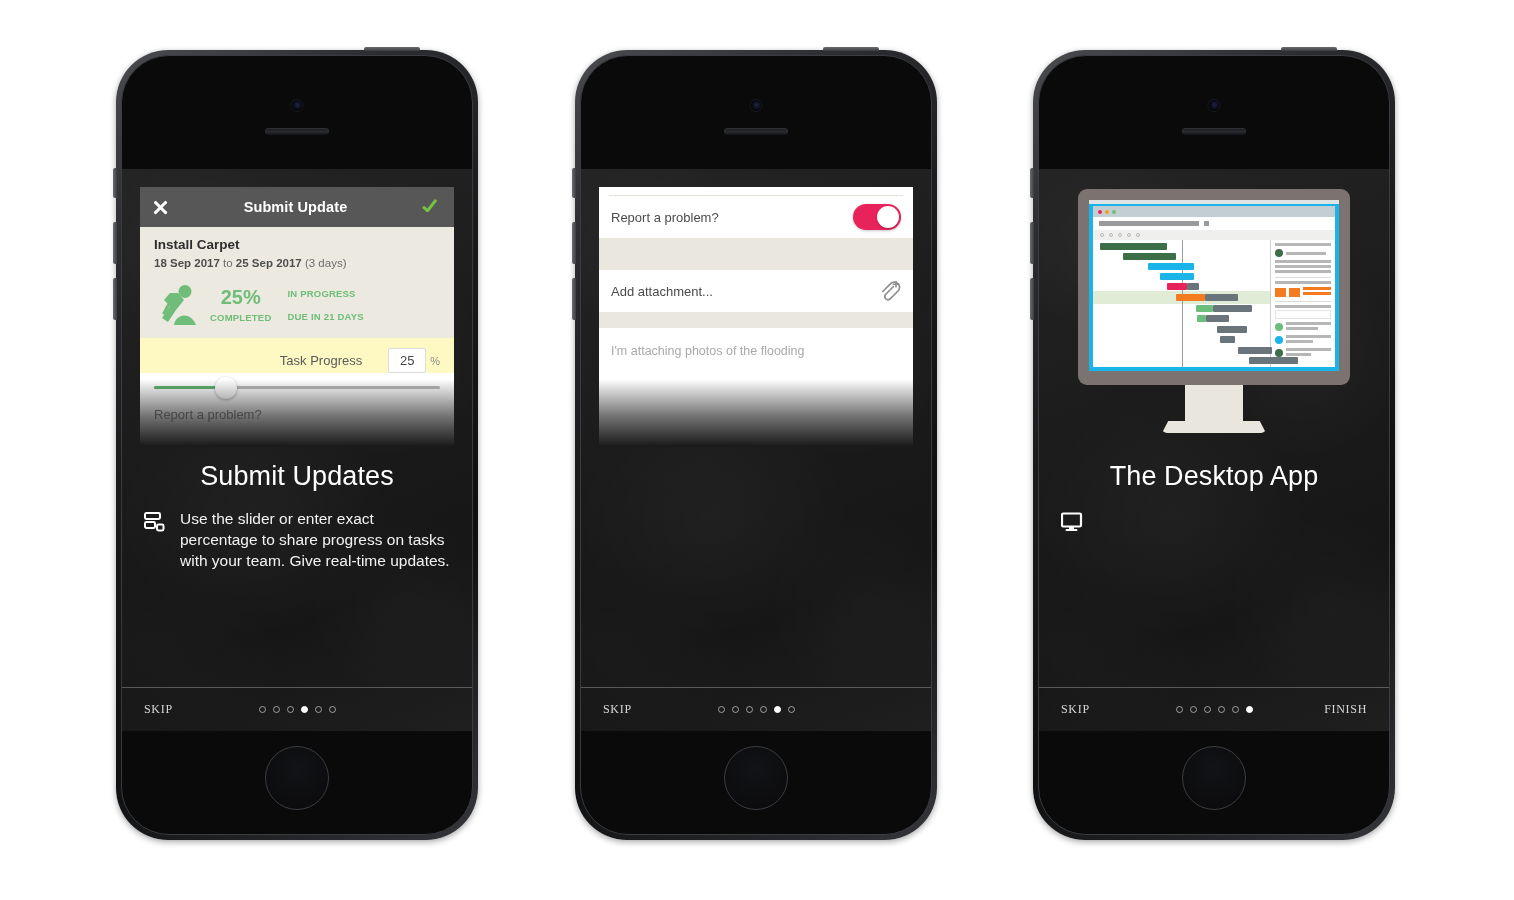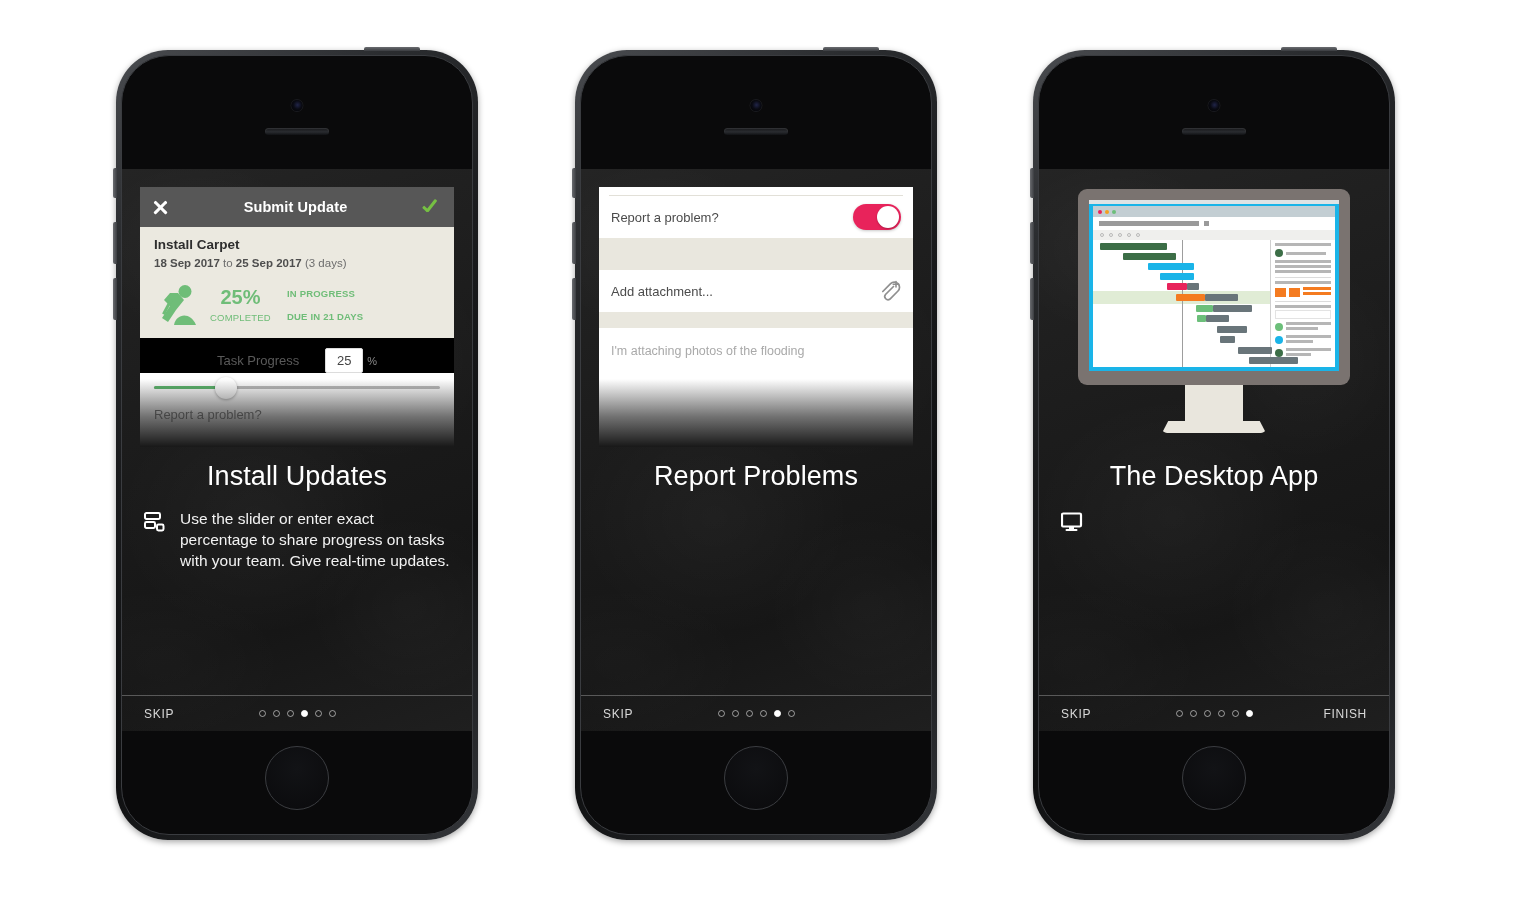--- a/index.html
+++ b/index.html
@@ -147,29 +147,29 @@
   .task-block { background: #ebe9e0; padding: 10px 14px 12px; }
   .task-name { font-size: 13.5px; font-weight: bold; color: #2e2e2e; }
   .task-dates { font-size: 11.5px; color: #4e4e4e; margin-top: 5px; font-weight: bold; }
   .task-dates .soft { font-weight: normal; color: #6d6d6d; }
   .task-stats {
     display: flex; align-items: center; gap: 10px; margin-top: 15px;
   }
   .worker { width: 46px; height: 42px; flex: 0 0 auto; }
   .pct-col { text-align: center; }
   .pct { font-size: 20px; font-weight: bold; color: #6fbd78; line-height: 1; }
-  .pct-lbl { font-size: 9.5px; font-weight: normal; color: #6fbd78; letter-spacing: .2px; margin-top: 5px; }
+  .pct-lbl { font-size: 9.5px; font-weight: bold; color: #6fbd78; letter-spacing: .2px; margin-top: 5px; }
   .stat-col { margin-left: 6px; }
   .stat-line { font-size: 9.5px; font-weight: bold; color: #6fbd78; letter-spacing: .2px; }
   .stat-line + .stat-line { margin-top: 12px; }
 
   
   .slider-row {
-    background:#000000; padding: 10px 14px 0;
-    display:flex; align-items:center; justify-content:center;gap:26px;
+    background:#fef9c3; padding: 10px 14px 0;
+    display:flex; align-items:center; justify-content:flex-end;gap:26px;
   }
   .slider-lbl { font-size: 13px; color: #5a5a5a; }
   .pct-input-wrap { display:flex; align-items:center; gap:4px; }
   .pct-input {
     width: 38px; height: 25px; border: 1px solid #dcdcdc; border-radius: 2px;
     display:flex; align-items:center; justify-content:center;
     font-size: 13px; color: #444; background:#fff;
   }
   .pct-sign { font-size: 11px; color: #8a8a8a; }
   .slider-track-row { background:#fff; padding: 13px 14px 10px; }
@@ -257,23 +257,23 @@
   .feature {
     display:flex; gap: 14px; padding: 16px 22px 0 22px;
   }
   .feat-icon { flex: 0 0 22px; padding-top: 4px; }
   .feat-text {
     color:#f2f2f2; font-size: 15.5px; line-height: 1.37;
   }
 
   
   .footer {
-    position:absolute; left:0; right:0; bottom:0; height: 36px;
+    position:absolute; left:0; right:0; bottom:0; height: 44px;
     border-top: 1px solid rgba(255,255,255,.28);
-    display:flex; align-items:center; padding: 0 22px;
+    display:flex; align-items:center; padding: 0 22px; font-family: Liberation Serif, serif;
   }
   .footer .skip, .footer .finish {
     color:#d8d8d8; font-size: 12px; letter-spacing:.7px; font-weight: normal;
   }
   .dots { position:absolute; left:0; right:0; display:flex; justify-content:center; gap:7px; pointer-events:none; }
   .dots span {
     width: 7px; height: 7px; border-radius:50%;
     border: 1px solid rgba(255,255,255,.55); box-sizing:border-box;
   }
   .dots span.on { background:#fff; border-color:#fff; }
@@ -344,21 +344,21 @@
                 <div class="knob" style="left: 25%;"></div>
               </div>
             </div>
 
             <div class="below-peek">Report a problem?</div>
 
             <div class="card-mask"></div>
           </div>
         </div>
 
-        <div class="headline">Install Updates</div>
+        <div class="headline">Submit Updates</div>
 
         <div class="feature">
           <div class="feat-icon">
             <svg viewBox="0 0 22 20" width="22" height="20">
               <rect x="1" y="1" width="15" height="6" rx="1.4" fill="none" stroke="#fff" stroke-width="2"></rect>
               <rect x="1" y="10" width="10" height="6" rx="1.4" fill="none" stroke="#fff" stroke-width="2"></rect>
               <rect x="13" y="12.5" width="6.5" height="6" rx="1.4" fill="none" stroke="#fff" stroke-width="2"></rect>
             </svg>
           </div>
           <div class="feat-text">Use the slider or enter exact percentage to share progress on tasks with your team. Give real-time updates.</div>
@@ -418,21 +418,20 @@
             <div class="sep"></div>
 
             <div class="row note">
               <div class="lbl">I'm attaching photos of the flooding</div>
             </div>
 
             <div class="card-mask"></div>
           </div>
         </div>
 
-        <div class="headline">Report Problems</div>
 
 
         <div class="footer">
           <div class="skip">SKIP</div>
           <div class="dots">
             <span></span>
             <span></span>
             <span></span>
             <span></span>
             <span class="on"></span>

